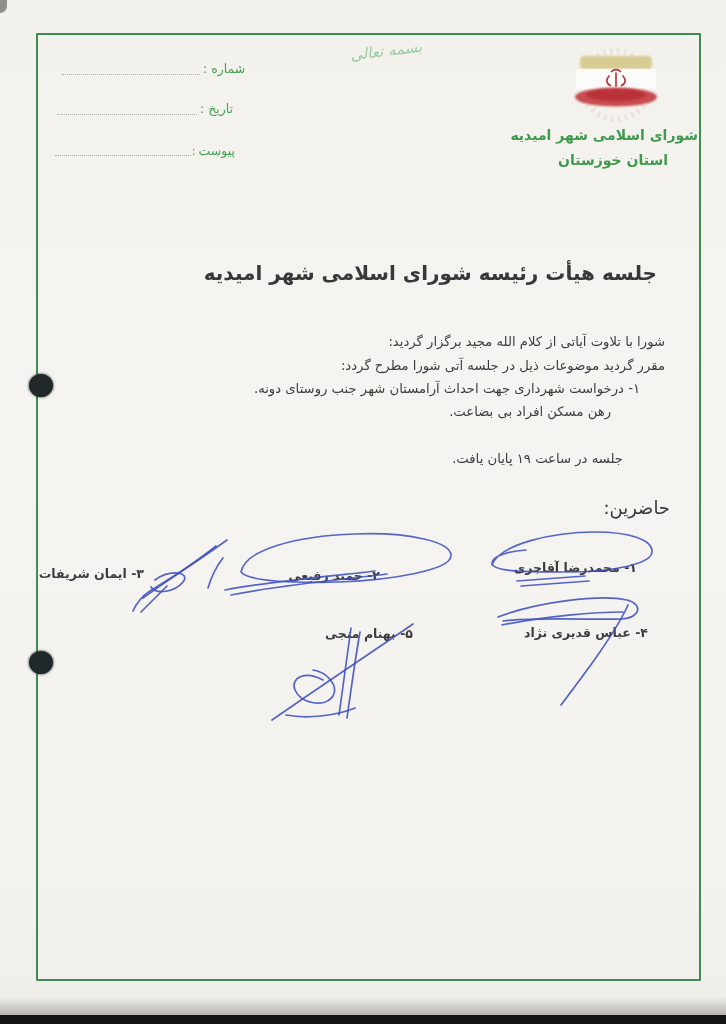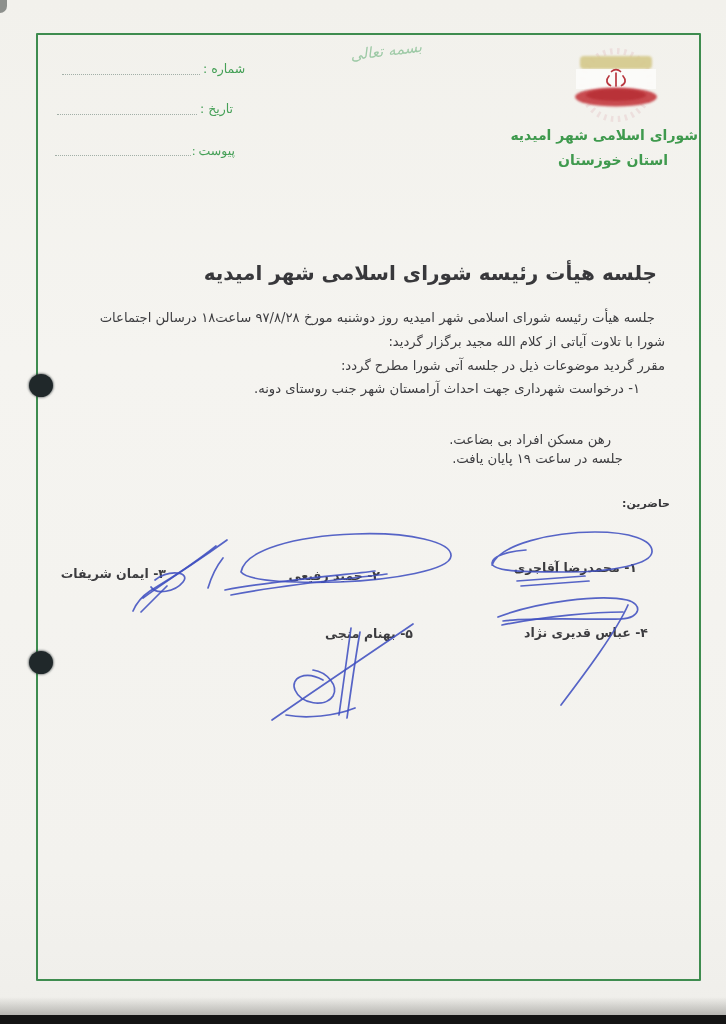--- a/index.html
+++ b/index.html
@@ -32,27 +32,27 @@
   .punch{position:absolute;width:24px;height:23px;border-radius:50%;background:#20282a;box-shadow:0 0 2px 1px rgba(32,40,42,.5);}
   .punch-top{left:29px;top:374px;}
   .punch-bottom{left:29px;top:651px;}
   .doc-title{position:absolute;top:261px;right:69px;font-weight:bold;font-size:20px;color:#38383b;direction:rtl;white-space:nowrap;}
   .bline{position:absolute;font-size:13.2px;color:#3d3d40;direction:rtl;white-space:nowrap;}
   .bl1{top:310px;right:71px;}
   .bl2{top:334px;right:61px;}
   .bl3{top:358px;right:61px;}
   .bl4{top:381px;right:86px;}
   .bl5{top:405px;right:86px;}
-  .bl6{top:432px;right:115px;margin-left:36px;}
+  .bl6{top:404px;right:115px;margin-left:36px;}
   .bl7{top:451px;right:103px;}
-  .attendees-heading{position:absolute;top:497px;right:56px;font-weight:bold;font-size:11px;color:#38383b;direction:rtl;white-space:nowrap;}
+  .attendees-heading{position:absolute;top:497px;right:56px;font-weight:normal;font-size:18px;color:#38383b;direction:rtl;white-space:nowrap;}
   .sig-name{position:absolute;font-weight:bold;font-size:12.5px;color:#3c3c3f;direction:rtl;white-space:nowrap;}
   .att1{top:560px;right:89px;}
   .att2{top:568px;right:346px;}
-  .att3{top:566px;right:560px;}
+  .att3{top:566px;right:582px;}
   .att4{top:625px;right:78px;}
   .att5{top:626px;right:313px;}
   .ink{position:absolute;left:55px;top:520px;width:625px;height:215px;}
   .ink path{fill:none;stroke:#4050c0;stroke-width:1.7;stroke-linecap:round;opacity:.88;}
   .scan-fade{position:absolute;left:0;right:0;top:997px;height:19px;background:linear-gradient(180deg,rgba(185,184,180,0),#b4b3af);}
   .scan-black{position:absolute;left:0;right:0;top:1015px;height:9px;background:#141414;}
 </style>
 </head>
 <body>
 
@@ -90,21 +90,20 @@
     <ellipse cx="60" cy="48" rx="30" ry="6" fill="#b93038" filter="url(#blur1)"></ellipse>
   </svg>
   <div class="org-line org1">شورای اسلامی شهر امیدیه</div>
   <div class="org-line org2">استان خوزستان</div>
 
   <div class="punch punch-top"></div>
   <div class="punch punch-bottom"></div>
 
   <div class="doc-title">جلسه هیأت رئیسه شورای اسلامی شهر امیدیه</div>
 
-  <div class="bline bl1">جلسه هیأت رئیسه شورای اسلامی شهر امیدیه روز دوشنبه مورخ ۹۷/۸/۲۸ ساعت۱۸ درسالن اجتماعات</div>
   <div class="bline bl3">مقرر گردید موضوعات ذیل در جلسه آتی شورا مطرح گردد:</div>
   <div class="bline bl2">شورا با تلاوت آیاتی از کلام الله مجید برگزار گردید:</div>
   <div class="bline bl4">۱-  درخواست شهرداری جهت احداث آرامستان شهر جنب روستای دونه.</div>
   <div class="bline bl6">رهن مسکن افراد بی بضاعت.</div>
   <div class="bline bl7">جلسه در ساعت ۱۹ پایان یافت.</div>
 
   <div class="attendees-heading">حاضرین:</div>
   <div class="sig-name att1">۱- محمدرضا آقاجری</div>
   <div class="sig-name att2">۲- حمید رفیعی</div>
   <div class="sig-name att3">۳- ایمان شریفات</div>

